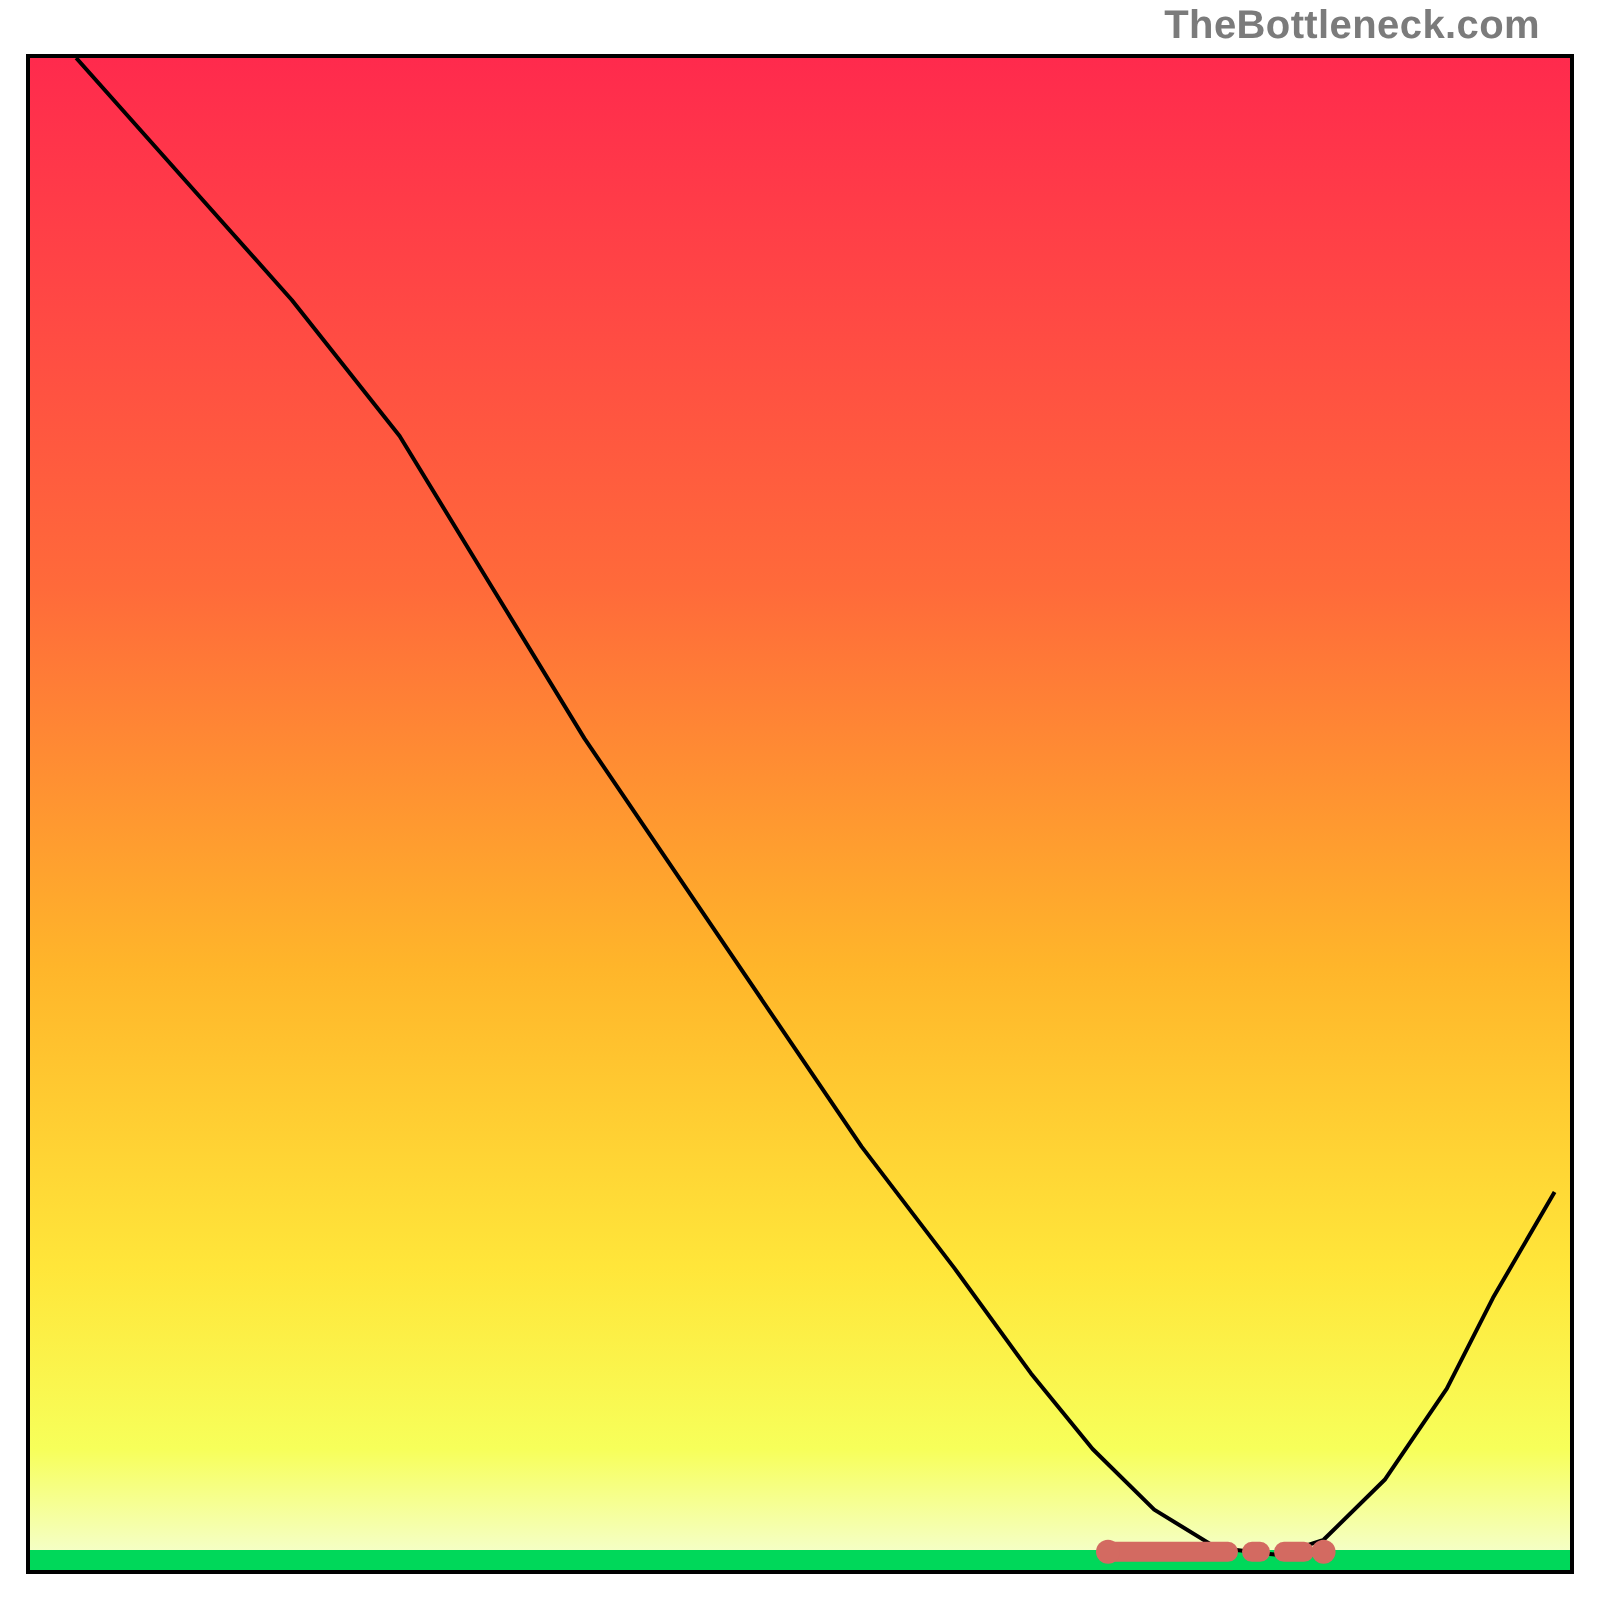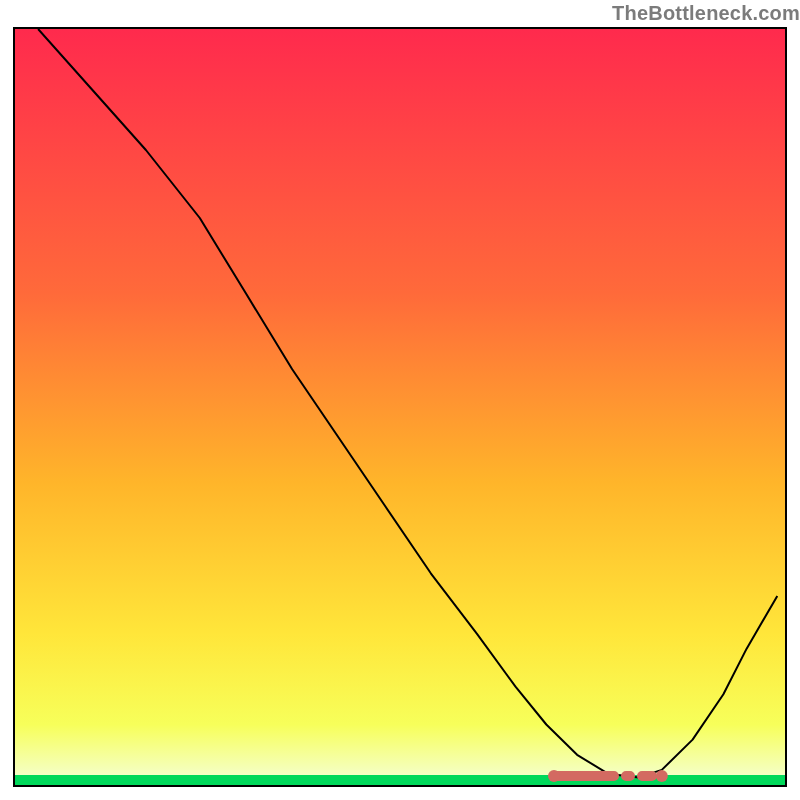--- a/index.html
+++ b/index.html
@@ -5,21 +5,21 @@
   * { margin: 0; padding: 0; box-sizing: border-box; }
   html, body { width: 800px; height: 800px; background: #fff; }
   .container {
     position: relative;
     width: 800px;
     height: 800px;
   }
   .attribution {
     position: absolute;
     top: 2px;
-    right: 0;
+    right: 30px;
     font-family: Arial, Helvetica, sans-serif;
     font-size: 20px;
     font-weight: 600;
     color: #7b7b7b;
     letter-spacing: 0.2px;
   }
   .plot-frame {
     position: absolute;
     left: 13px;
     top: 27px;

